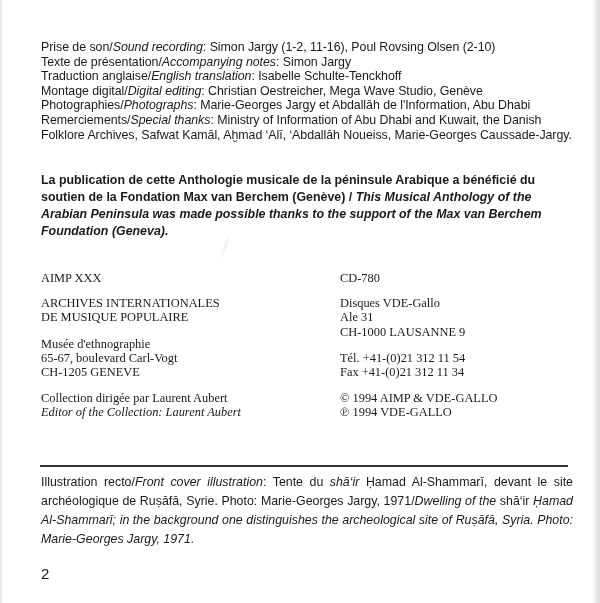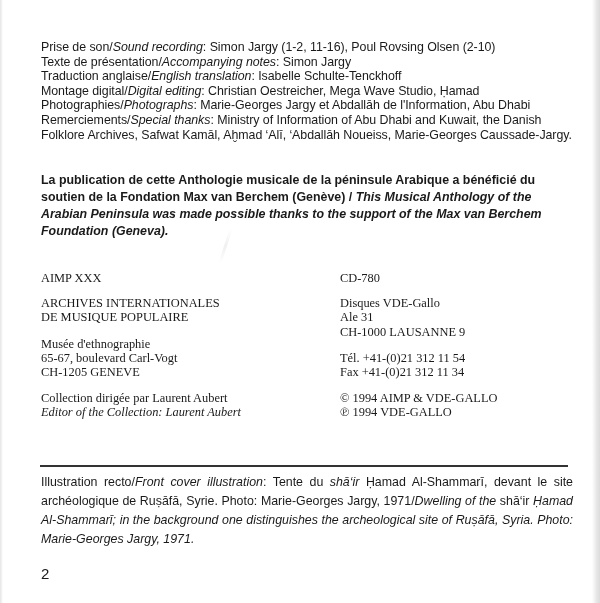--- a/index.html
+++ b/index.html
@@ -98,21 +98,21 @@
 
 <div class="page">
   <div class="edge-left"></div>
   <div class="edge-right"></div>
   <div class="crease"></div>
 
   <div class="credits">
     <div class="line"><span>Prise de son/</span><i>Sound recording</i><span>: Simon Jargy (1-2, 11-16), Poul Rovsing Olsen (2-10)</span></div>
     <div class="line"><span>Texte de présentation/</span><i>Accompanying notes</i><span>: Simon Jargy</span></div>
     <div class="line"><span>Traduction anglaise/</span><i>English translation</i><span>: Isabelle Schulte-Tenckhoff</span></div>
-    <div class="line"><span>Montage digital/</span><i>Digital editing</i><span>: Christian Oestreicher, Mega Wave Studio, Ḥamad</span></div>
+    <div class="line"><span>Montage digital/</span><i>Digital editing</i><span>: Christian Oestreicher, Mega Wave Studio, Genève</span></div>
     <div class="line"><span>Photographies/</span><i>Photographs</i><span>: Marie-Georges Jargy et Abdallāh de l'Information, Abu Dhabi</span></div>
     <div class="line"><span>Remerciements/</span><i>Special thanks</i><span>: Ministry of Information of Abu Dhabi and Kuwait, the Danish Folklore Archives, Safwat Kamāl, Aḫmad ‘Alī, ‘Abdallāh Noueiss, Marie-Georges Caussade-Jargy.</span></div>
   </div>
 
   <div class="support"><span>La publication de cette Anthologie musicale de la péninsule Arabique a bénéficié du soutien de la Fondation Max van Berchem (Genève) / </span><i>This Musical Anthology of the Arabian Peninsula was made possible thanks to the support of the Max van Berchem Foundation (Geneva).</i></div>
 
   <div class="col col-left">
     <div class="block gap-first">
       <div>AIMP XXX</div>
     </div>

